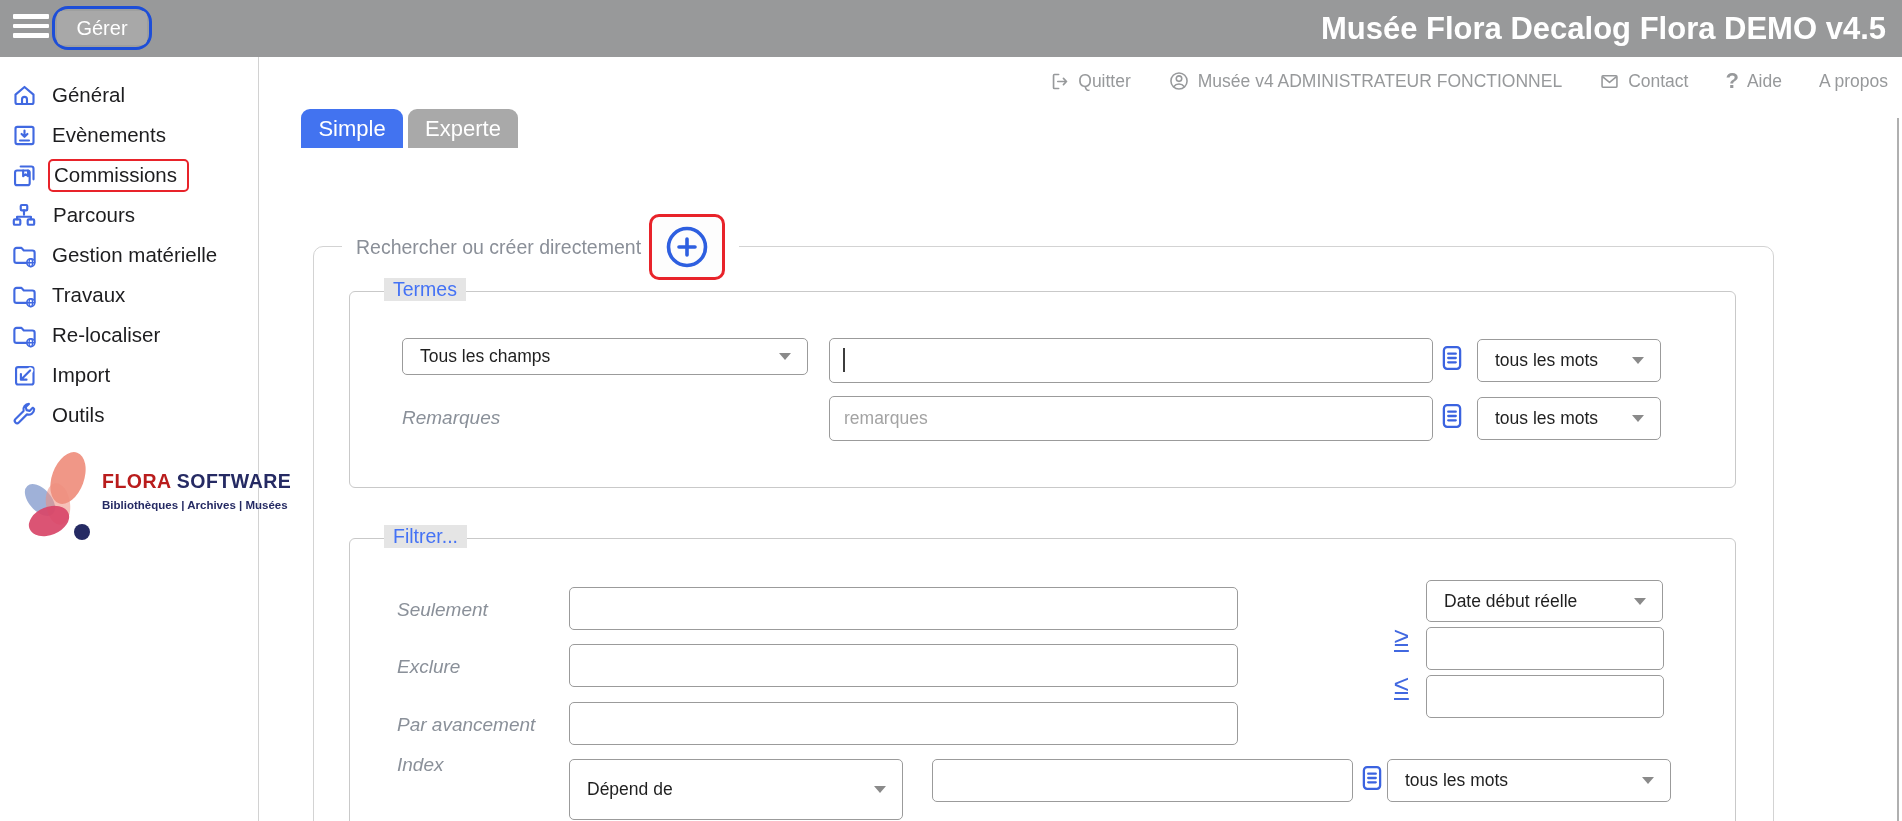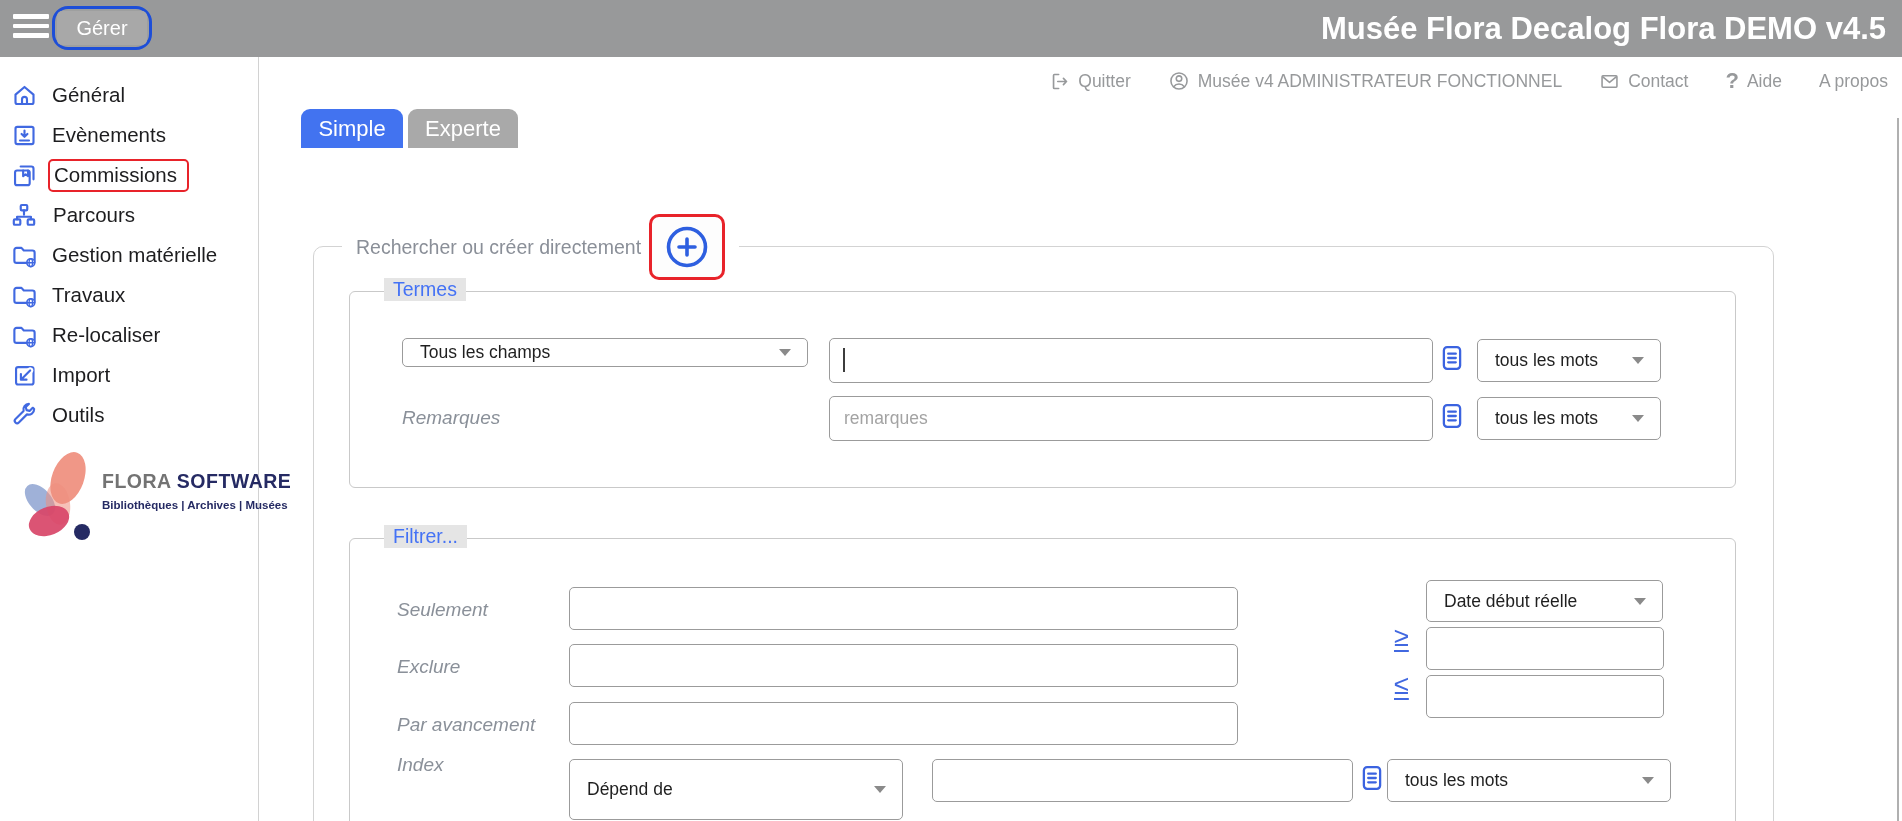--- a/index.html
+++ b/index.html
@@ -29,21 +29,21 @@
   .nav-item svg { flex:0 0 auto; display:block; }
   .nav-label { font-size:20.5px; color:#1d1d1f; white-space:nowrap; }
   .annot-label { border:2.5px solid #e8232a; border-radius:5px; padding:2px 10px 3px 4px; margin-left:-4px; }
 
   
   .logo { position:absolute; left:10px; top:448px; width:245px; height:105px; }
   .logo-flower { position:absolute; left:0; top:0; }
   .logo-text { position:absolute; left:92px; top:22px; }
   .logo-line1 { font-size:19.5px; font-weight:bold; letter-spacing:0.5px; white-space:nowrap; }
   .logo-line2 { margin-top:6px; font-size:11.5px; font-weight:bold; color:#252a63; white-space:nowrap; }
-  .brand-flora { color:#737373;margin-top:20px; }
+  .brand-flora { color:#b91c1c;margin-top:20px; }
   .brand-soft { color:#252a63; }
 
   
   .tab { position:absolute; top:109px; height:39px; border-radius:9px 9px 0 0; color:#fff; font-size:22px;
          display:flex; align-items:center; justify-content:center; cursor:pointer; }
   .tab-simple { left:301px; width:102px; background:#4273f0; }
   .tab-experte { left:408px; width:110px; background:#a9a9a9; }
 
   
   .outer-box { position:absolute; left:313px; top:246px; width:1461px; height:640px;
@@ -243,21 +243,21 @@
         <svg class="plus-btn" width="46" height="46" viewBox="0 0 46 46">
           <circle cx="23" cy="23" r="18.5" fill="none" stroke="#2e5fe0" stroke-width="3.6"></circle>
           <path d="M23 15 v16 M15 23 h16" stroke="#2e5fe0" stroke-width="3.6" stroke-linecap="round"></path>
         </svg>
       </span>
     </div>
 
     <div class="group-box termes-box">
       <div class="group-legend">Termes</div>
 
-      <div class="sel" style="left:52px; top:46px; width:406px; height:29px;">
+      <div class="sel" style="left:52px; top:46px; width:406px; height:37px;">
         <span class="sel-text">Tous les champs</span>
         <span class="tri"></span>
       </div>
       <input class="tin" style="left: 479px; top: 46px; width: 604px; height: 45px;" value="">
       <span class="caret" style="left:493px; top:56px;"></span>
       <svg class="book" style="left:1089px; top:51px;" width="26" height="30" viewBox="0 0 24 26" fill="none" stroke="#3b63e0" stroke-width="2.1" stroke-linecap="round">
         <rect x="4.5" y="3" width="15" height="20" rx="3"></rect>
         <path d="M8.5 9 h7 M8.5 13 h7 M8.5 17 h7"></path>
       </svg>
       <div class="sel" style="left:1127px; top:47px; width:184px; height:43px;">

